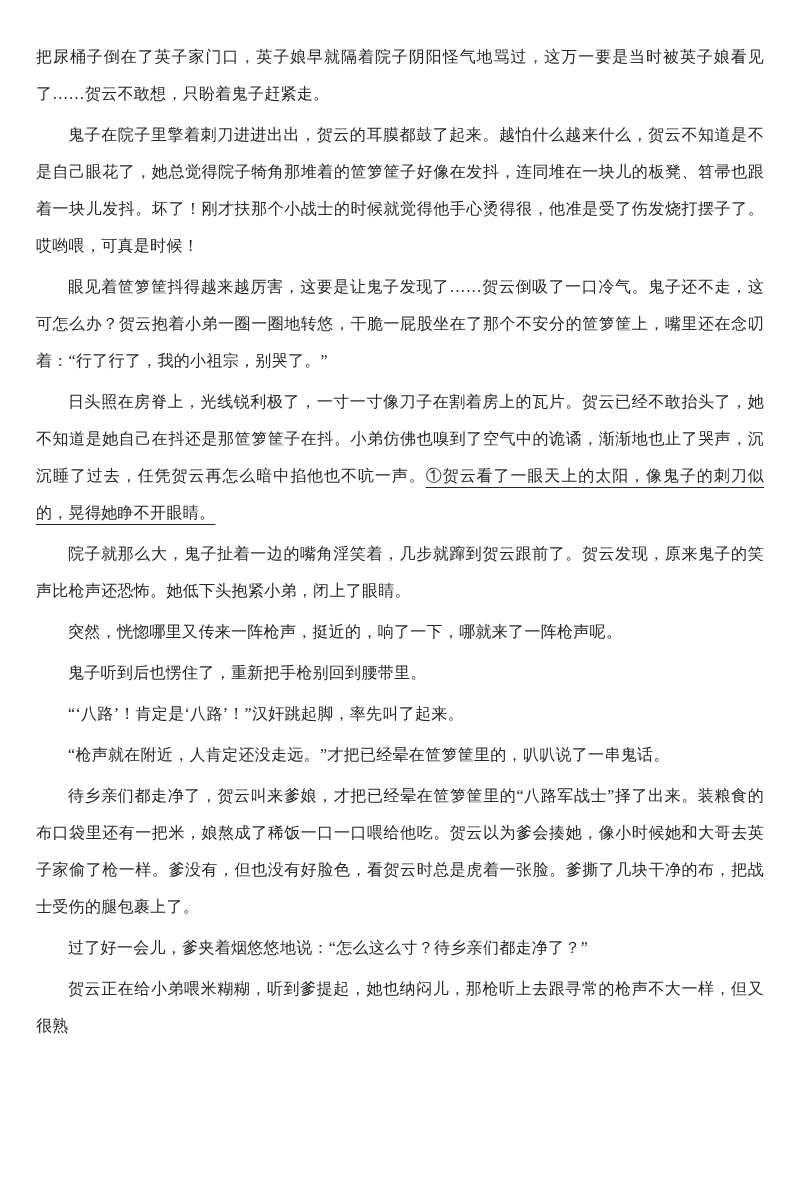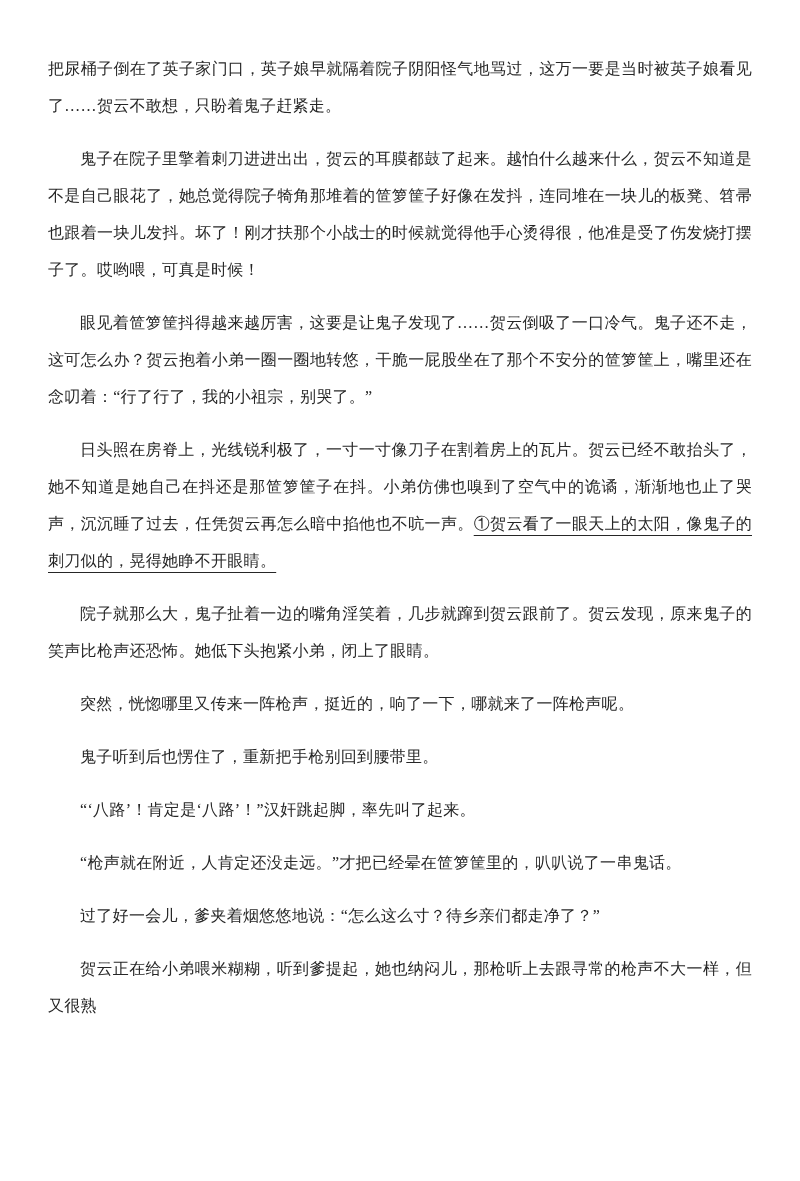--- a/index.html
+++ b/index.html
@@ -9,21 +9,21 @@
     background: #ffffff;
     overflow: hidden;
     font-family: "Liberation Serif", "DejaVu Serif", serif;
   }
   .doc {
     padding: 34px 32px 0 32px;
     box-sizing: border-box;
     width: 800px;
   }
   .para {
-    margin: 16px;
+    margin: 4px;
     font-size: 16px;
     line-height: 37px;
     color: #262626;
     text-align: justify;
     letter-spacing: 0.3px;
     word-break: break-all;
   }
   .para.indent { text-indent: 2em; }
   .u {
     text-decoration: underline;
@@ -38,16 +38,17 @@
   <div id="doc-body" style="color: rgb(38, 38, 38);">
       <p class="para"><span>把尿桶子倒在了英子家门口，英子娘早就隔着院子阴阳怪气地骂过，这万一要是当时被英子娘看见了……贺云不敢想，只盼着鬼子赶紧走。</span></p>
       <p class="para indent"><span>鬼子在院子里擎着刺刀进进出出，贺云的耳膜都鼓了起来。越怕什么越来什么，贺云不知道是不是自己眼花了，她总觉得院子犄角那堆着的笸箩筐子好像在发抖，连同堆在一块儿的板凳、笤帚也跟着一块儿发抖。坏了！刚才扶那个小战士的时候就觉得他手心烫得很，他准是受了伤发烧打摆子了。哎哟喂，可真是时候！</span></p>
       <p class="para indent"><span>眼见着笸箩筐抖得越来越厉害，这要是让鬼子发现了……贺云倒吸了一口冷气。鬼子还不走，这可怎么办？贺云抱着小弟一圈一圈地转悠，干脆一屁股坐在了那个不安分的笸箩筐上，嘴里还在念叨着：“行了行了，我的小祖宗，别哭了。”</span></p>
       <p class="para indent"><span>日头照在房脊上，光线锐利极了，一寸一寸像刀子在割着房上的瓦片。贺云已经不敢抬头了，她不知道是她自己在抖还是那笸箩筐子在抖。小弟仿佛也嗅到了空气中的诡谲，渐渐地也止了哭声，沉沉睡了过去，任凭贺云再怎么暗中掐他也不吭一声。</span><span class="u" style="text-decoration-color: rgb(38, 38, 38);">①贺云看了一眼天上的太阳，像鬼子的刺刀似的，晃得她睁不开眼睛。</span></p>
       <p class="para indent"><span>院子就那么大，鬼子扯着一边的嘴角淫笑着，几步就蹿到贺云跟前了。贺云发现，原来鬼子的笑声比枪声还恐怖。她低下头抱紧小弟，闭上了眼睛。</span></p>
       <p class="para indent"><span>突然，恍惚哪里又传来一阵枪声，挺近的，响了一下，哪就来了一阵枪声呢。</span></p>
       <p class="para indent"><span>鬼子听到后也愣住了，重新把手枪别回到腰带里。</span></p>
       <p class="para indent"><span>“‘八路’！肯定是‘八路’！”汉奸跳起脚，率先叫了起来。</span></p>
       <p class="para indent"><span>“枪声就在附近，人肯定还没走远。”才把已经晕在笸箩筐里的，叭叭说了一串鬼话。</span></p>
+      <p class="para indent"><span>待乡亲们都走净了，贺云叫来爹娘，才把已经晕在笸箩筐里的“八路军战士”择了出来。装粮食的布口袋里还有一把米，娘熬成了稀饭一口一口喂给他吃。贺云以为爹会揍她，像小时候她和大哥去英子家偷了枪一样。爹没有，但也没有好脸色，看贺云时总是虎着一张脸。爹撕了几块干净的布，把战士受伤的腿包裹上了。</span></p>
       <p class="para indent"><span>过了好一会儿，爹夹着烟悠悠地说：“怎么这么寸？待乡亲们都走净了？”</span></p>
       <p class="para indent"><span>贺云正在给小弟喂米糊糊，听到爹提起，她也纳闷儿，那枪听上去跟寻常的枪声不大一样，但又很熟</span></p>
     </div>
 </div>
 
 </body></html>

